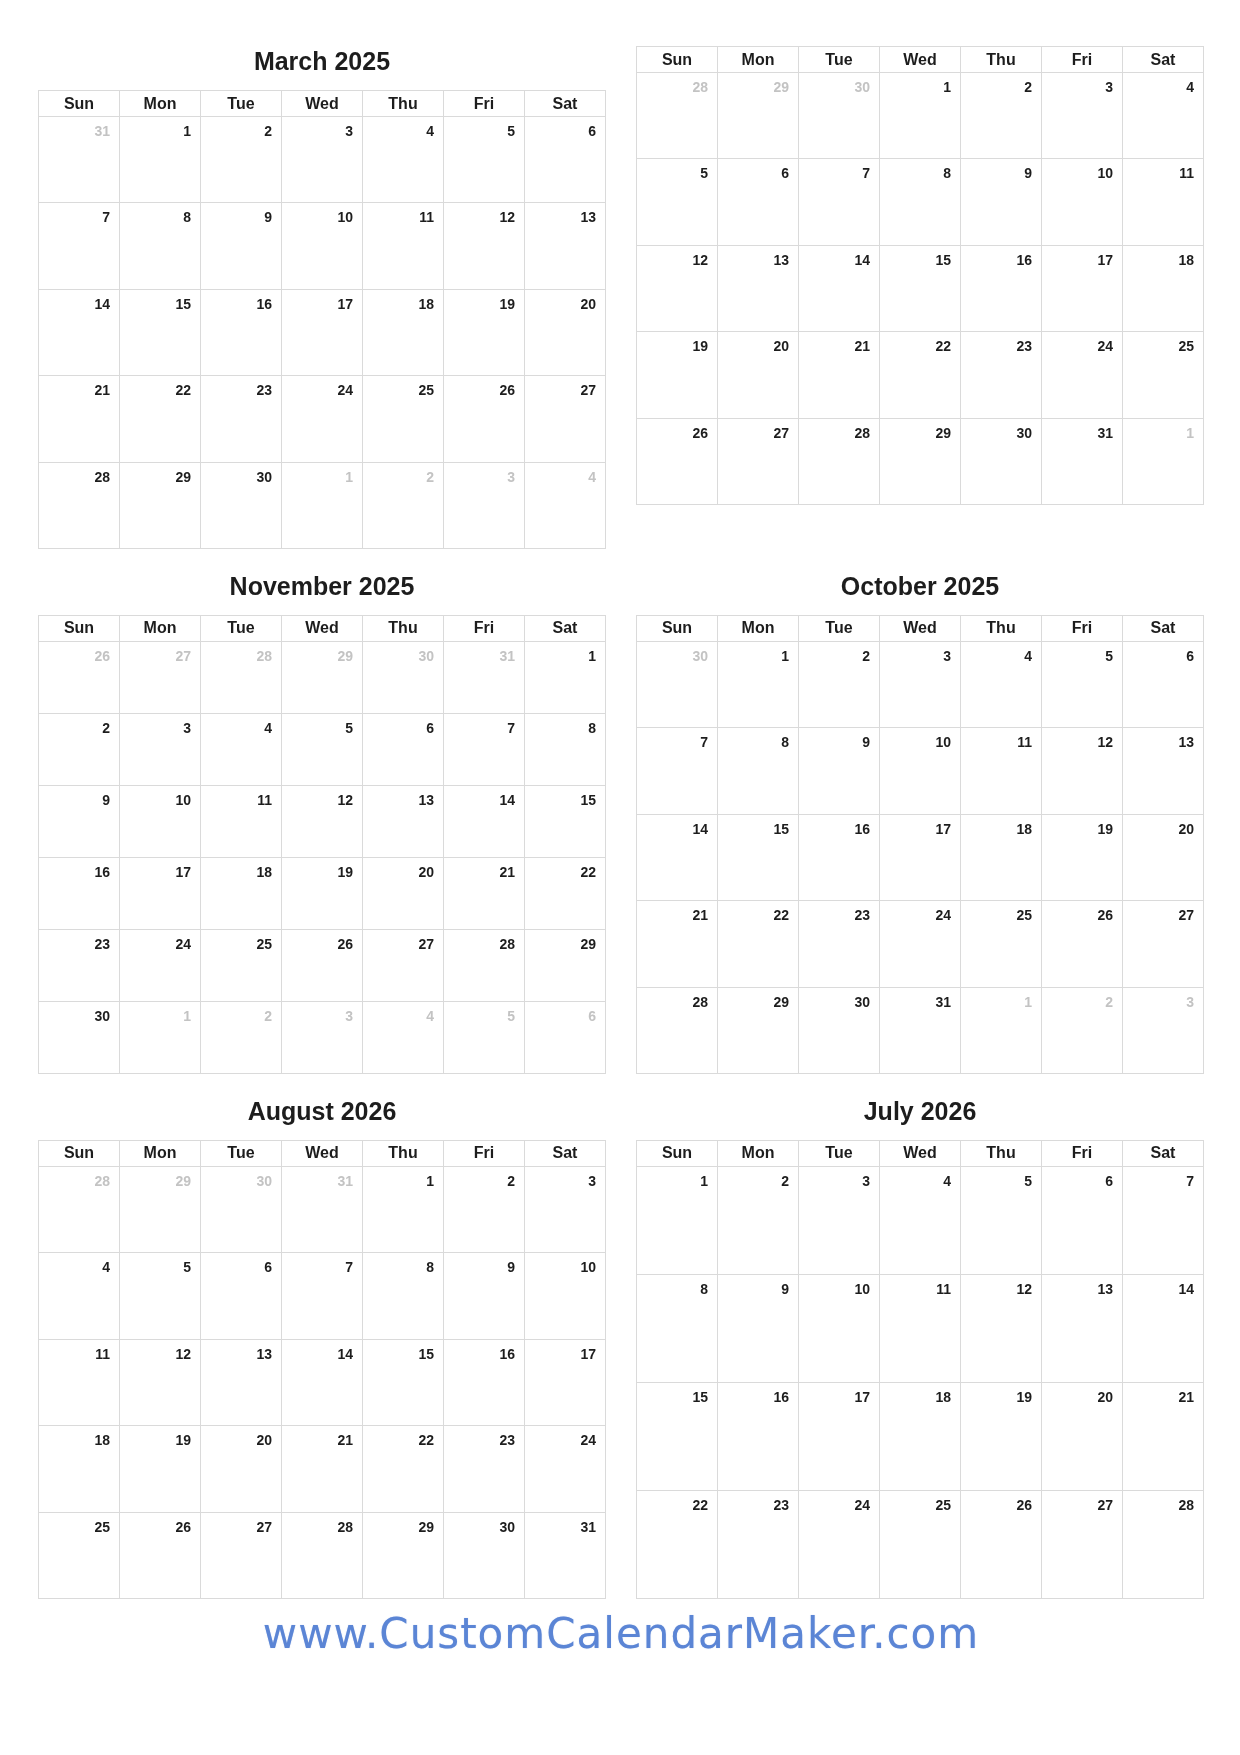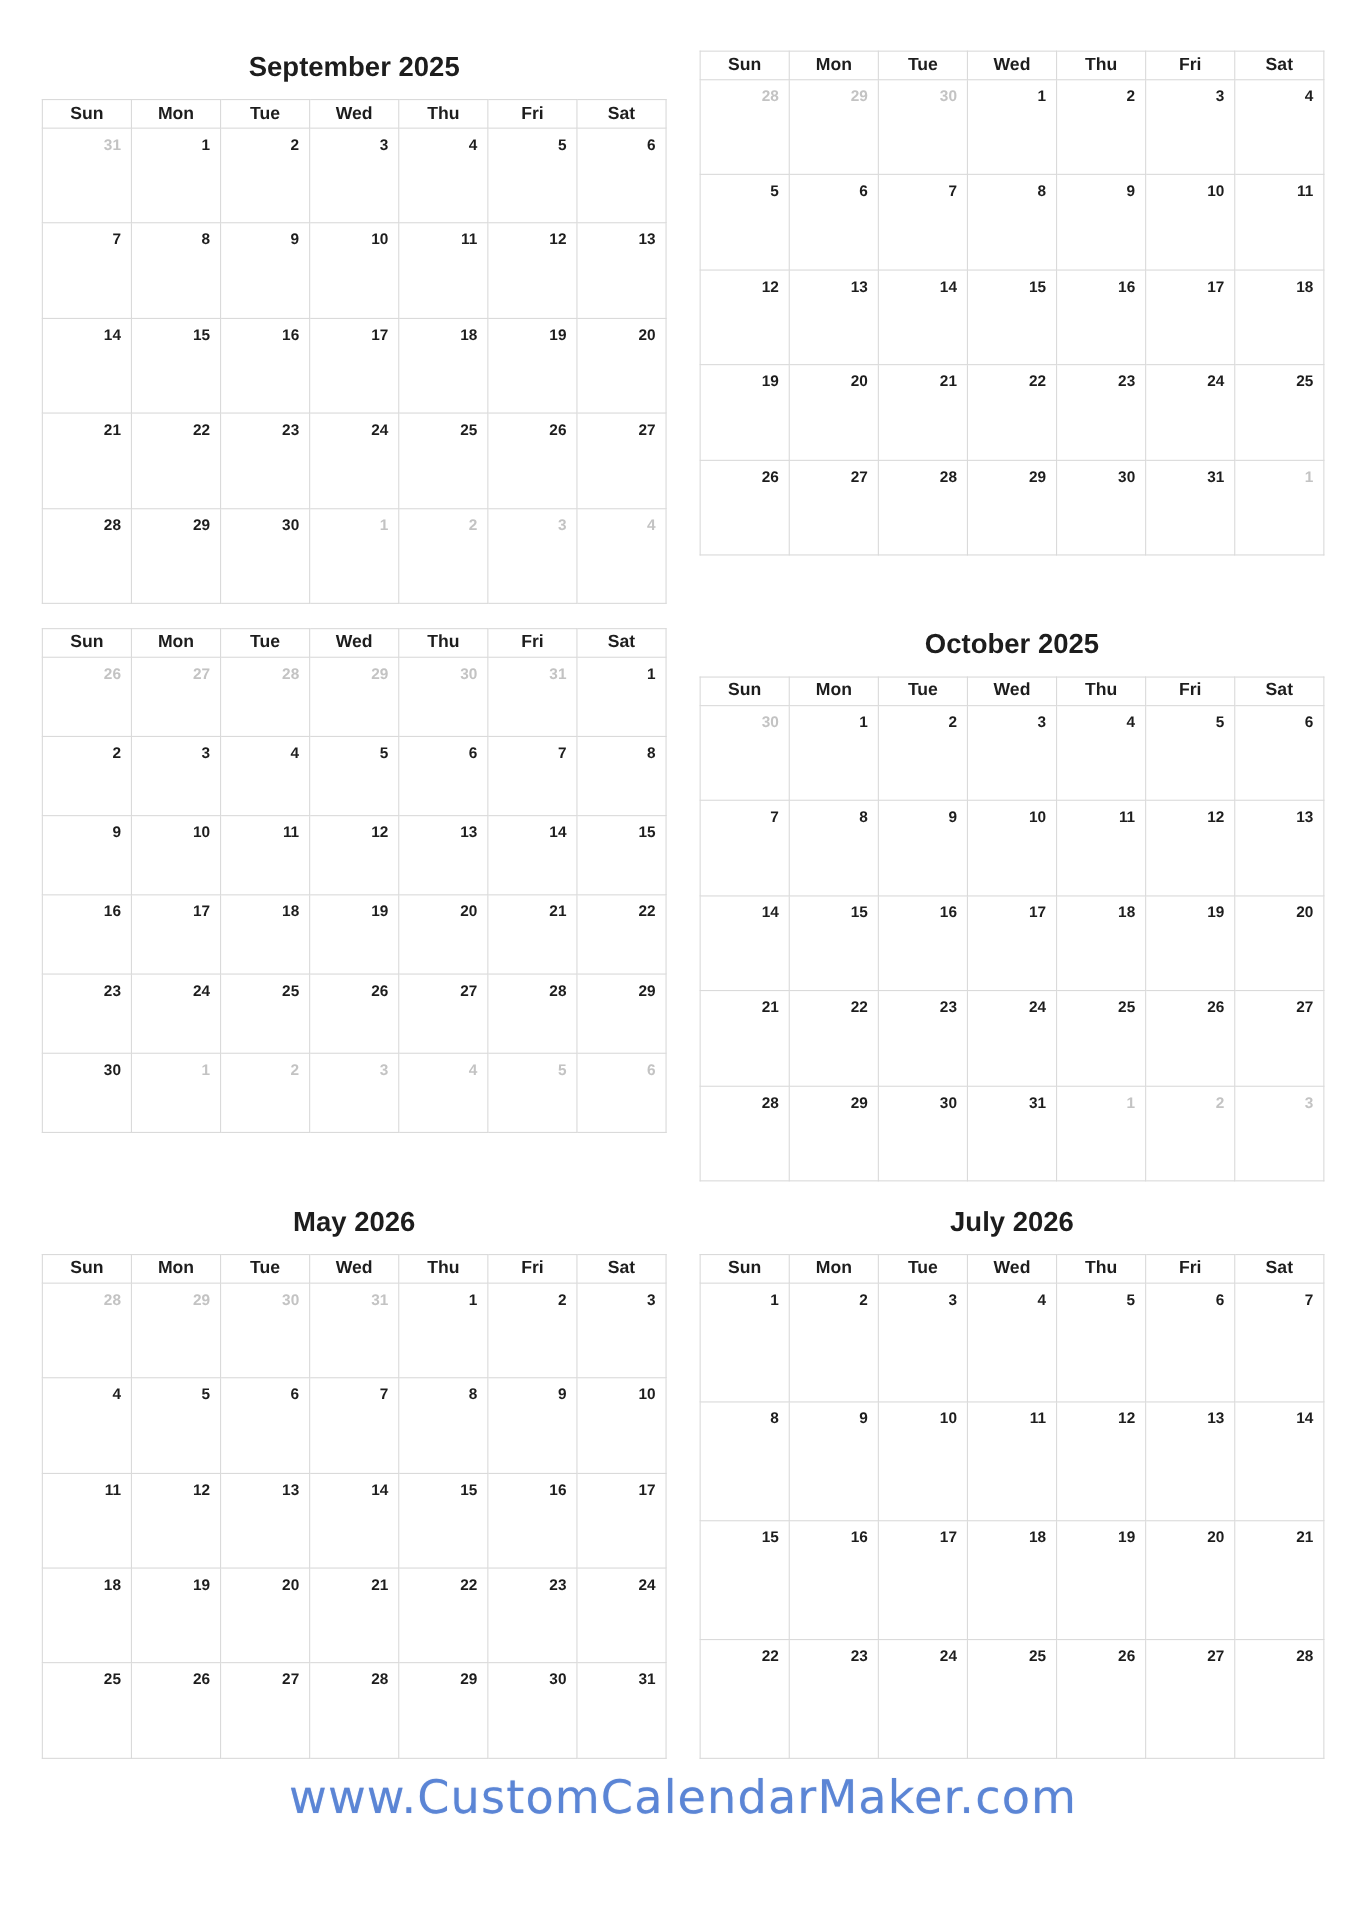--- a/index.html
+++ b/index.html
@@ -53,21 +53,21 @@
     color: var(--watermark-blue, #5b85d5);
     text-shadow: 0 0 1px rgba(91, 133, 213, 0.45);
   }
 </style>
 </head>
 <body>
 
 <div class="page">
   <div class="months-grid" id="months-grid">
       <section class="month">
-    <h2 class="month-title">September 2025</h2>
+    <h2 class="month-title">March 2025</h2>
     <table class="month-table">
       <thead>
         <tr class="weekday-row">
               <th>Sun</th>
               <th>Mon</th>
               <th>Tue</th>
               <th>Wed</th>
               <th>Thu</th>
               <th>Fri</th>
               <th>Sat</th>
@@ -178,20 +178,21 @@
               <td>28</td>
               <td>29</td>
               <td>30</td>
               <td>31</td>
               <td class="muted">1</td>
             </tr>
           </tbody>
     </table>
   </section>
       <section class="month">
+    <h2 class="month-title">November 2025</h2>
     <table class="month-table">
       <thead>
         <tr class="weekday-row">
               <th>Sun</th>
               <th>Mon</th>
               <th>Tue</th>
               <th>Wed</th>
               <th>Thu</th>
               <th>Fri</th>
               <th>Sat</th>
@@ -312,21 +313,21 @@
               <td>30</td>
               <td>31</td>
               <td class="muted">1</td>
               <td class="muted">2</td>
               <td class="muted">3</td>
             </tr>
           </tbody>
     </table>
   </section>
       <section class="month">
-    <h2 class="month-title">May 2026</h2>
+    <h2 class="month-title">August 2026</h2>
     <table class="month-table">
       <thead>
         <tr class="weekday-row">
               <th>Sun</th>
               <th>Mon</th>
               <th>Tue</th>
               <th>Wed</th>
               <th>Thu</th>
               <th>Fri</th>
               <th>Sat</th>

